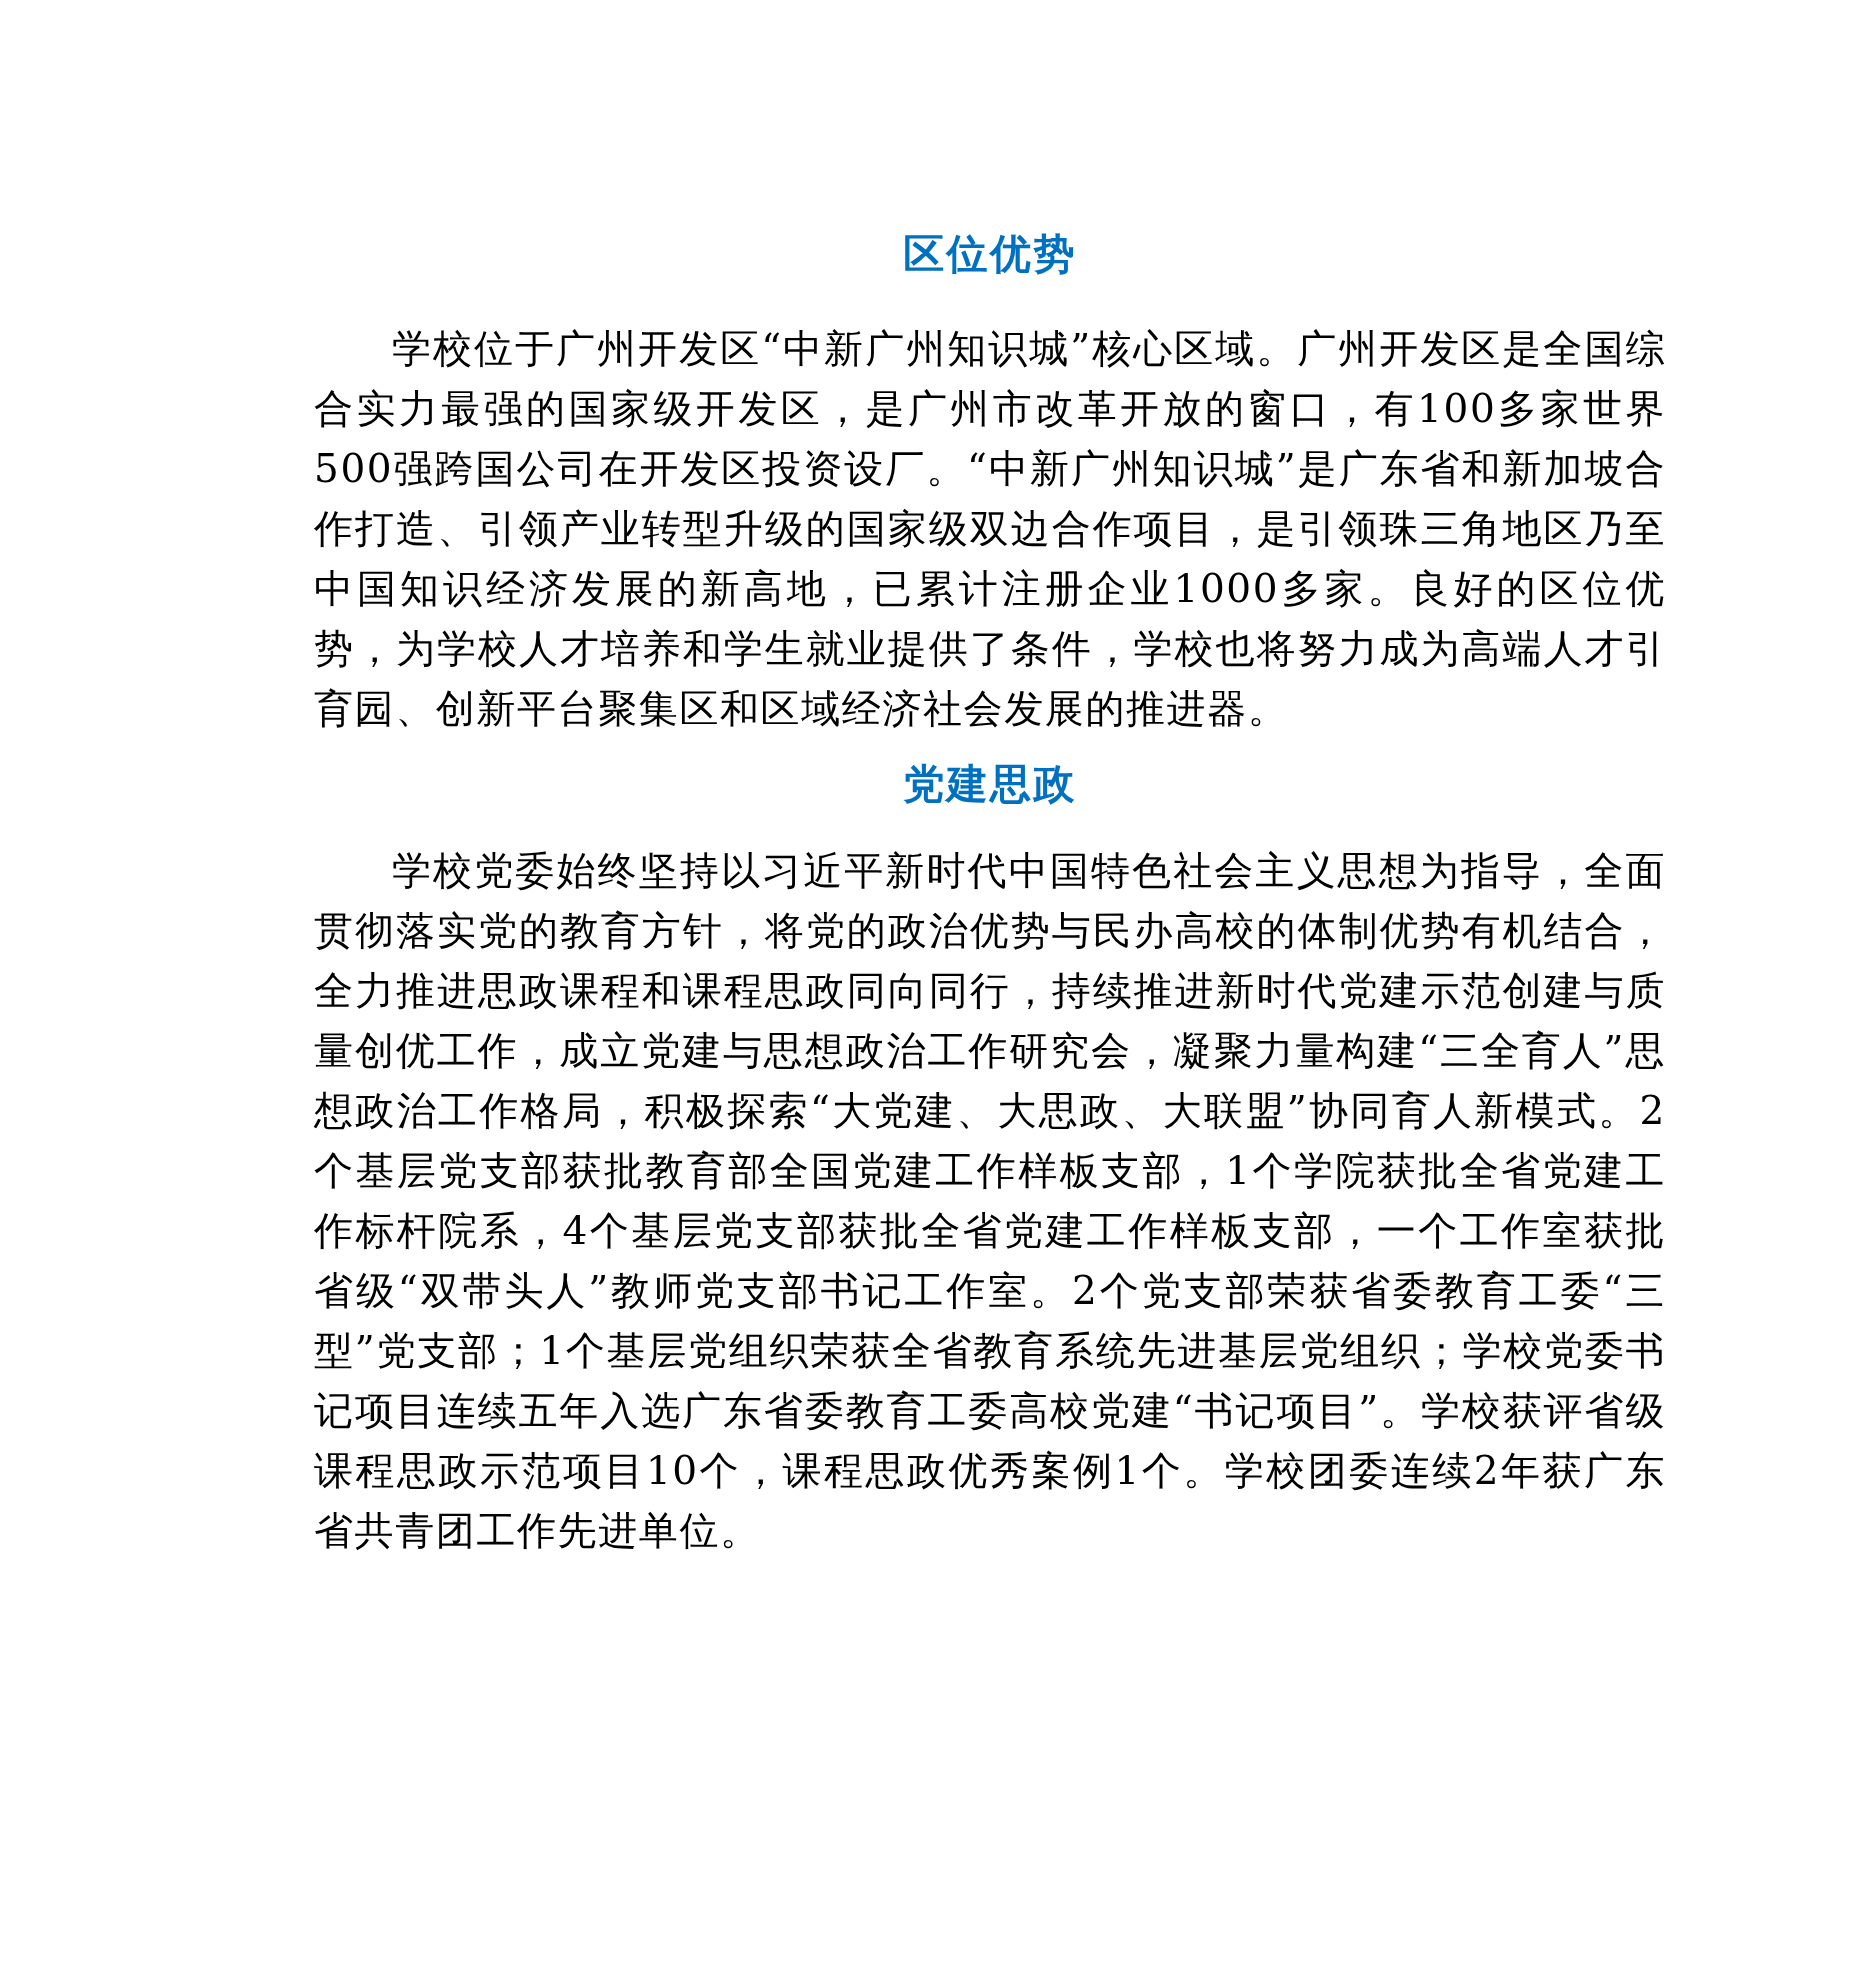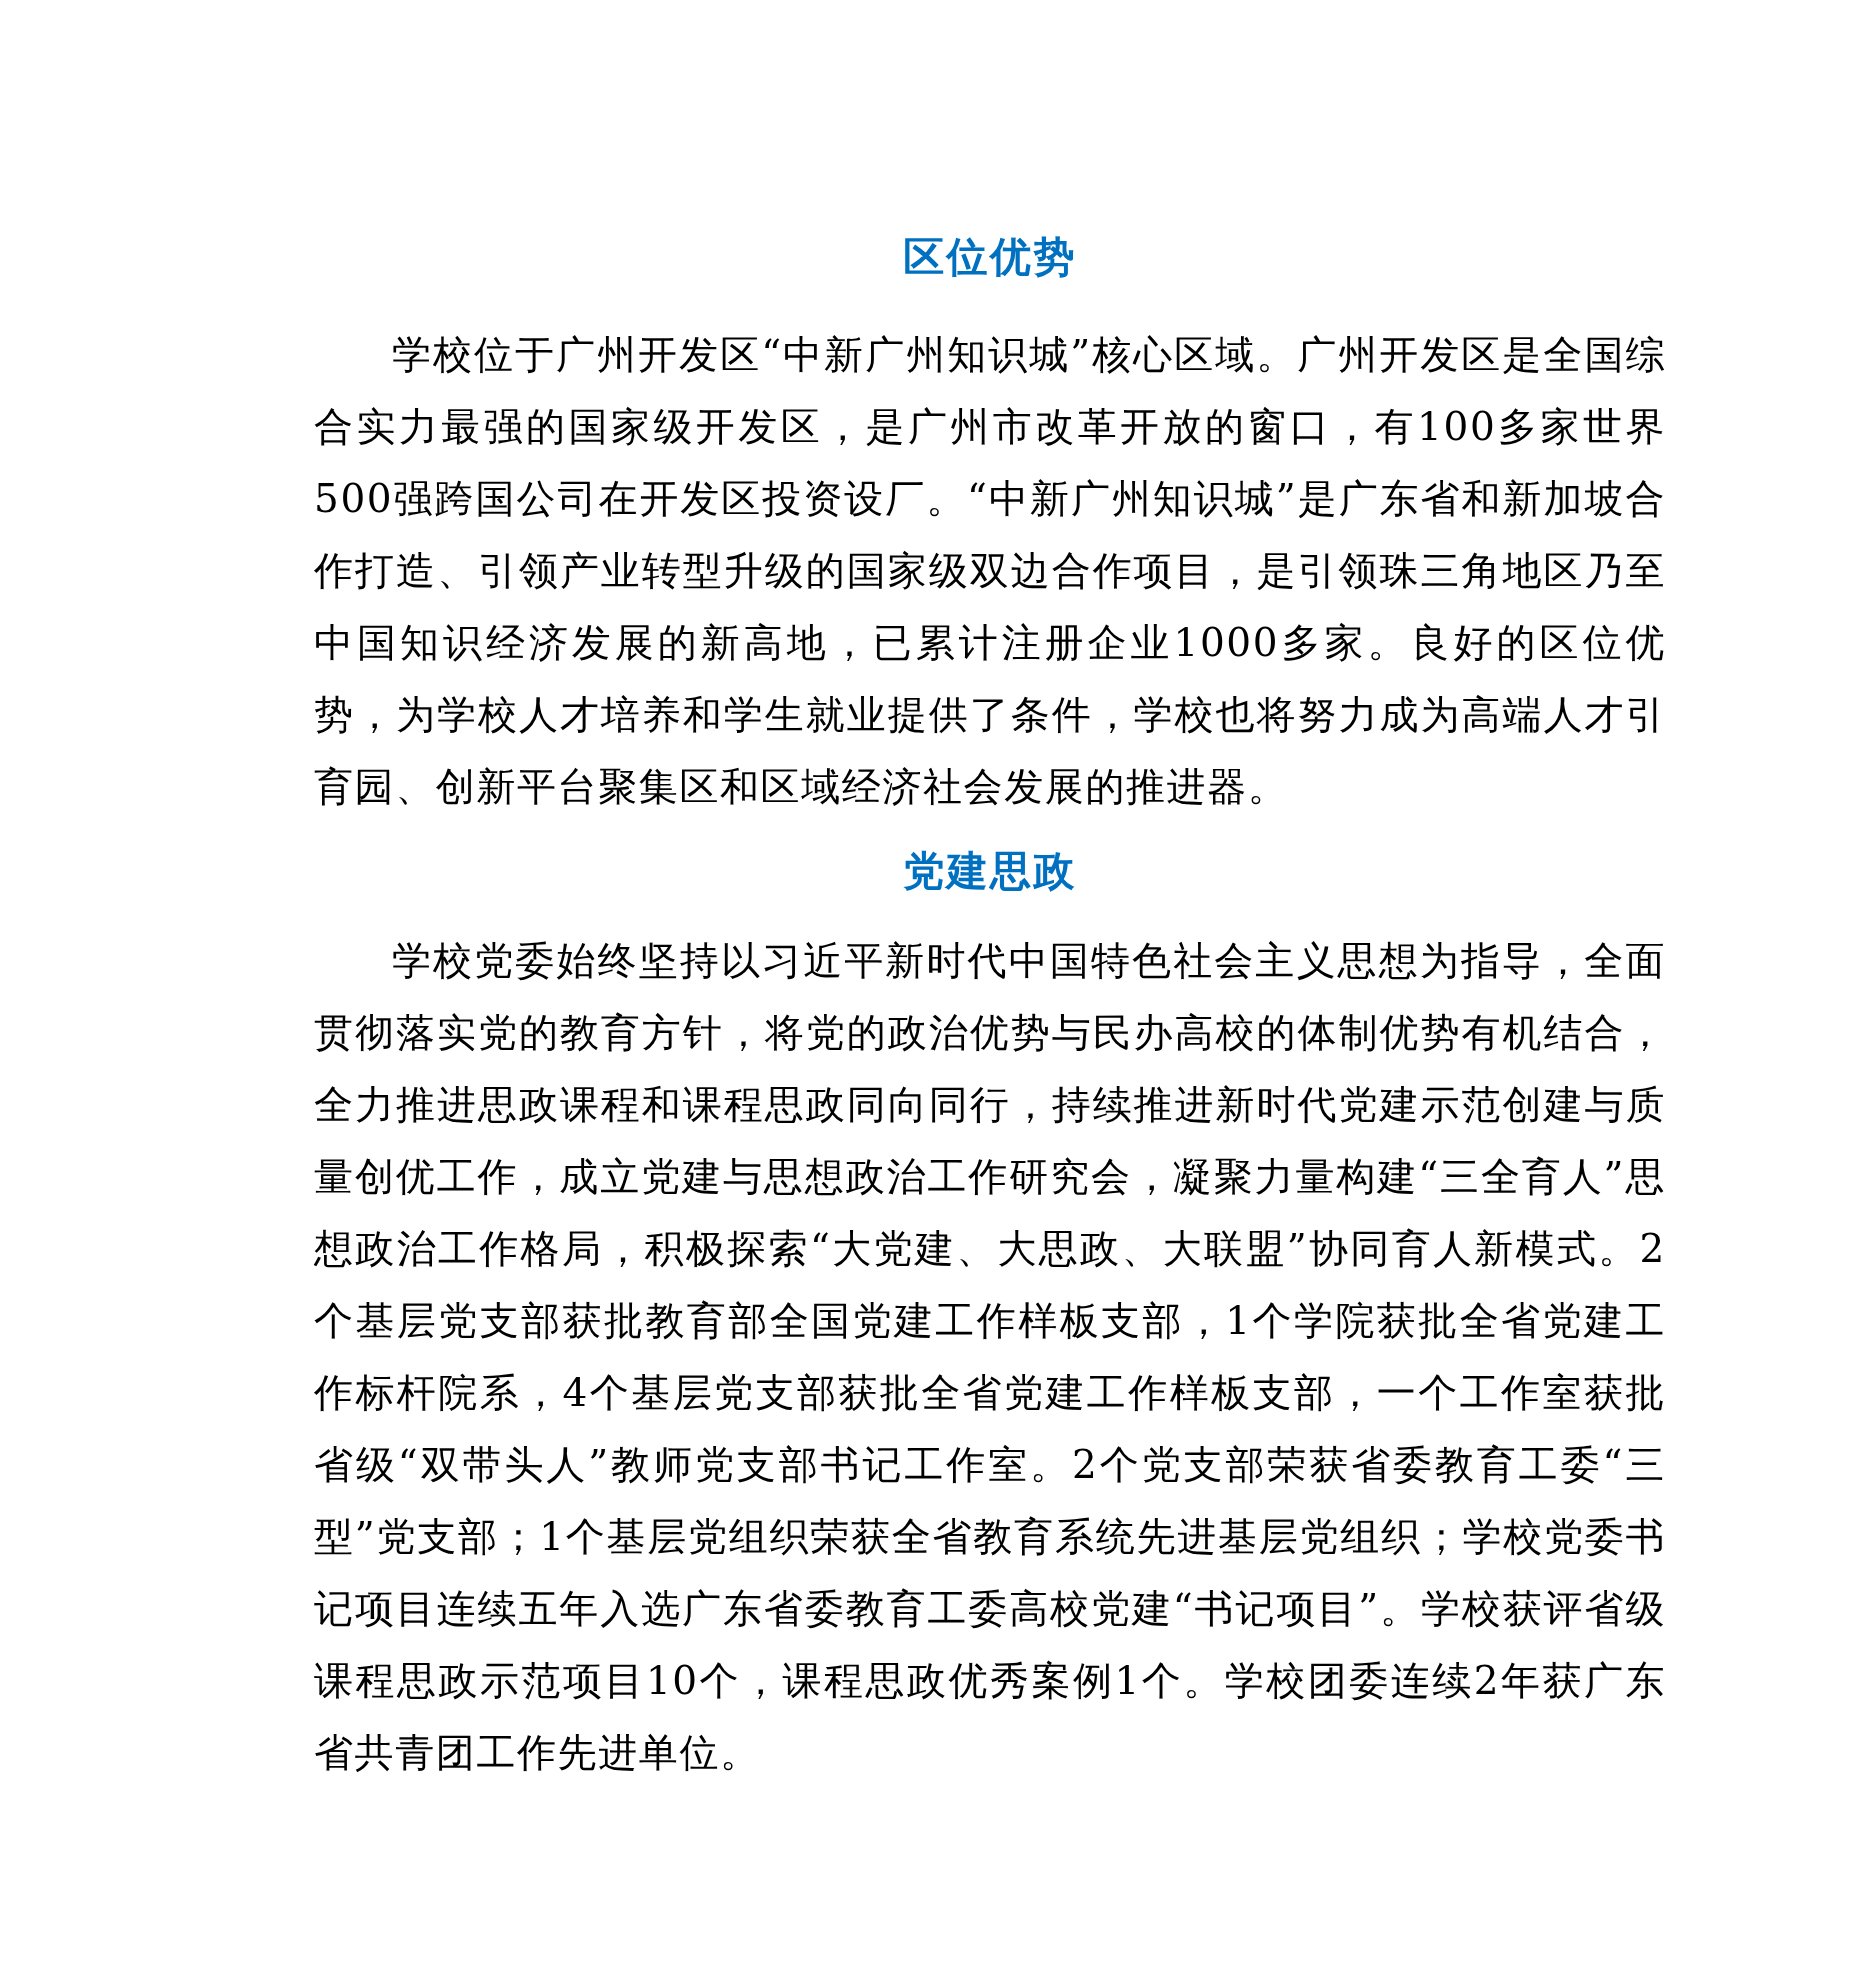--- a/index.html
+++ b/index.html
@@ -25,30 +25,30 @@
     }
     .content {
       position: absolute;
       left: 314px;
       top: 220px;
       width: 1352px;
     }
     .section-title {
       text-align: center;
       color: #0070C0;
-      font-family: Liberation Serif, serif;
+      font-family: Liberation Mono, monospace;
       font-weight: bold;
       font-size: 41px;
       line-height: 75px;
       margin: 0;
       letter-spacing: 2.4px;
     }
     .para {
       font-size: 39px;
-      line-height: 72px;
+      line-height: 60px;
       text-align: justify;
       text-indent: 2em;
       margin: 0;
       letter-spacing: 1.6px;
     }
   </style>
 </head>
 <body>
 
 <div class="page">

